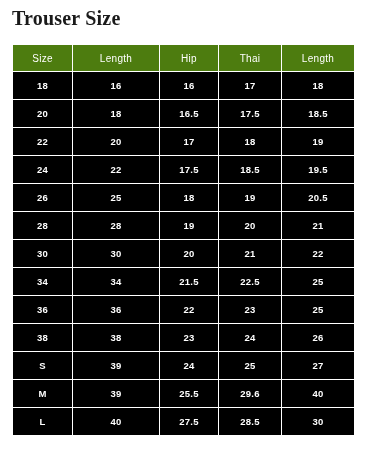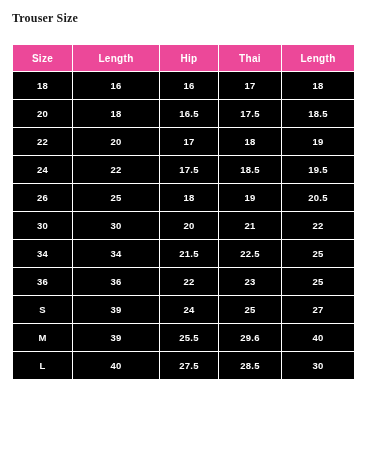--- a/index.html
+++ b/index.html
@@ -19,21 +19,21 @@
     height: 468px;
     background: #ffffff;
     box-sizing: border-box;
   }
   .page-title {
     position: absolute;
     left: 12px;
     top: 8px;
     font-family: "Liberation Serif", serif;
     font-weight: bold;
-    font-size: 12px;
+    font-size: 20px;
     line-height: 20px;
     color: #1a1a1a;
     letter-spacing: 0.2px;
     white-space: nowrap;
   }
   .size-table-wrap {
     position: absolute;
     left: 12px;
     top: 44px;
     width: 342px;
@@ -54,24 +54,24 @@
   table.size-table td {
     border: 1px solid #ffffff;
     text-align: center;
     vertical-align: middle;
     color: #ffffff;
     font-family: "Liberation Sans", sans-serif;
     padding: 0;
     overflow: hidden;
   }
   table.size-table thead th {
-    background: #ec4899;
+    background: #4d7c0f;
     height: 26px;
     font-size: 10px;
-    font-weight: bold;
+    font-weight: normal;
     letter-spacing: 0.3px;
   }
   table.size-table tbody td {
     background: #000000;
     height: 27px;
     font-size: 9.5px;
     font-weight: bold;
     letter-spacing: 0.2px;
   }
 </style>
@@ -130,39 +130,53 @@
             <td>19.5</td>
           </tr>
           <tr>
             <td>26</td>
             <td>25</td>
             <td>18</td>
             <td>19</td>
             <td>20.5</td>
           </tr>
           <tr>
+            <td>28</td>
+            <td>28</td>
+            <td>19</td>
+            <td>20</td>
+            <td>21</td>
+          </tr>
+          <tr>
             <td>30</td>
             <td>30</td>
             <td>20</td>
             <td>21</td>
             <td>22</td>
           </tr>
           <tr>
             <td>34</td>
             <td>34</td>
             <td>21.5</td>
             <td>22.5</td>
             <td>25</td>
           </tr>
           <tr>
             <td>36</td>
             <td>36</td>
             <td>22</td>
             <td>23</td>
             <td>25</td>
+          </tr>
+          <tr>
+            <td>38</td>
+            <td>38</td>
+            <td>23</td>
+            <td>24</td>
+            <td>26</td>
           </tr>
           <tr>
             <td>S</td>
             <td>39</td>
             <td>24</td>
             <td>25</td>
             <td>27</td>
           </tr>
           <tr>
             <td>M</td>

